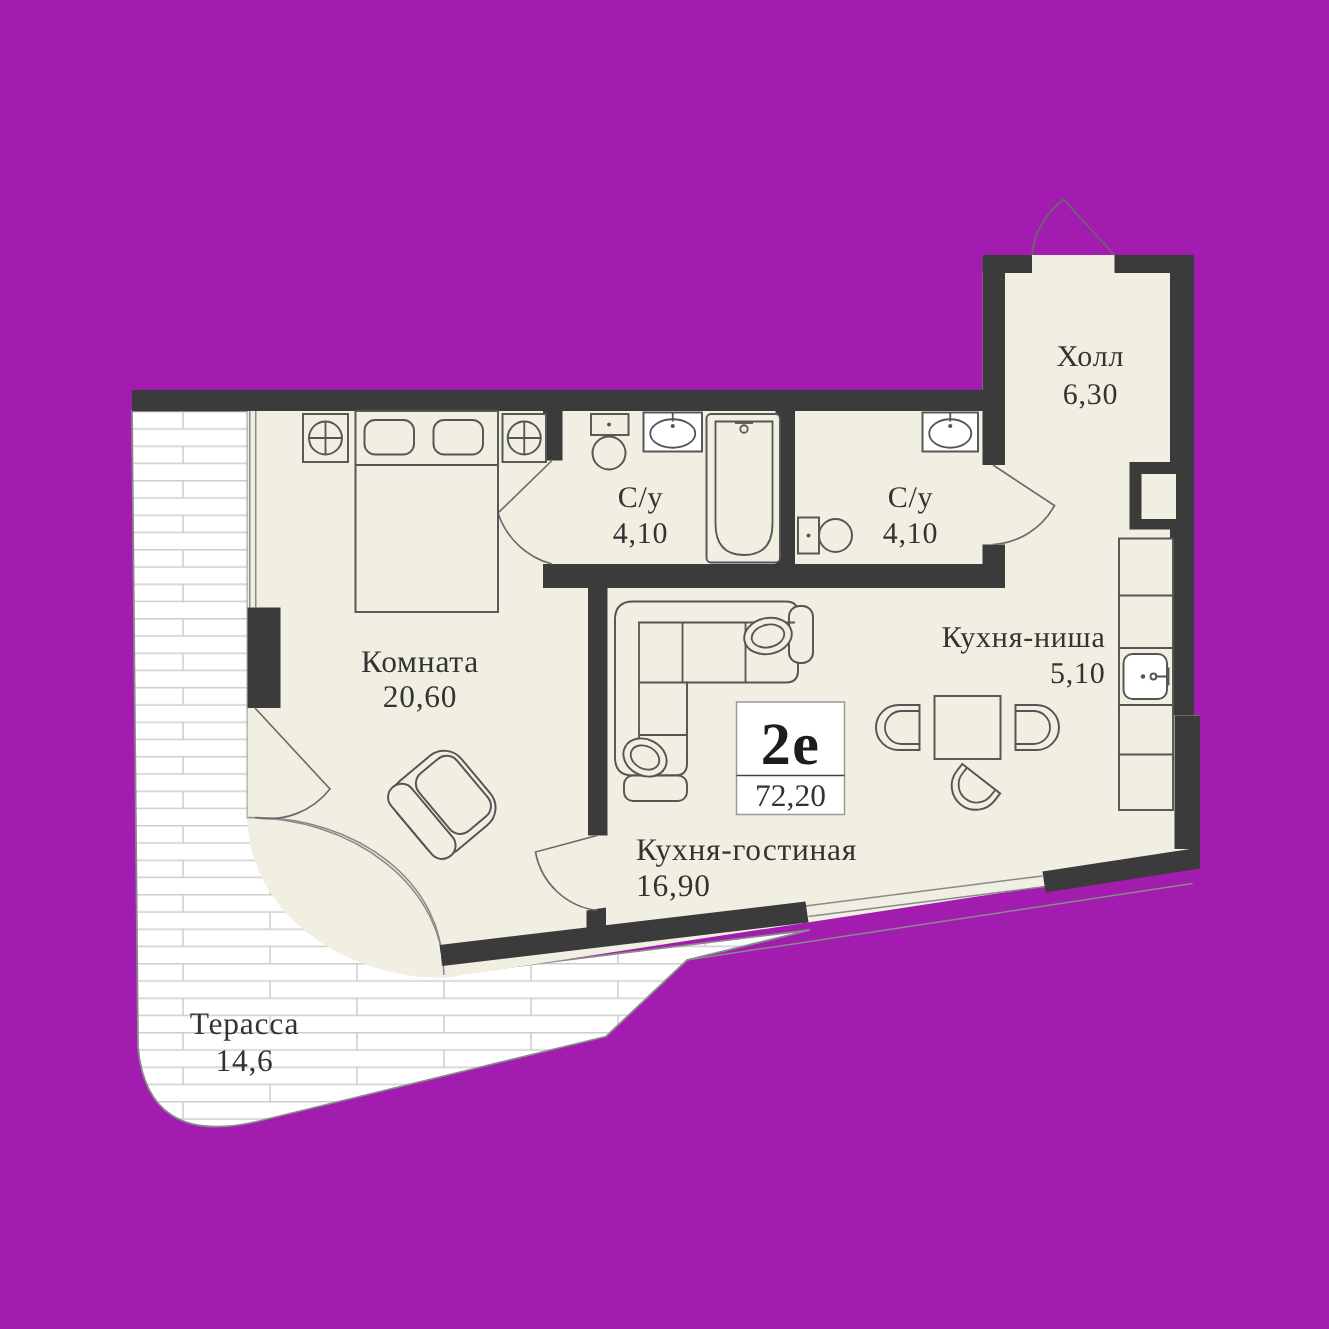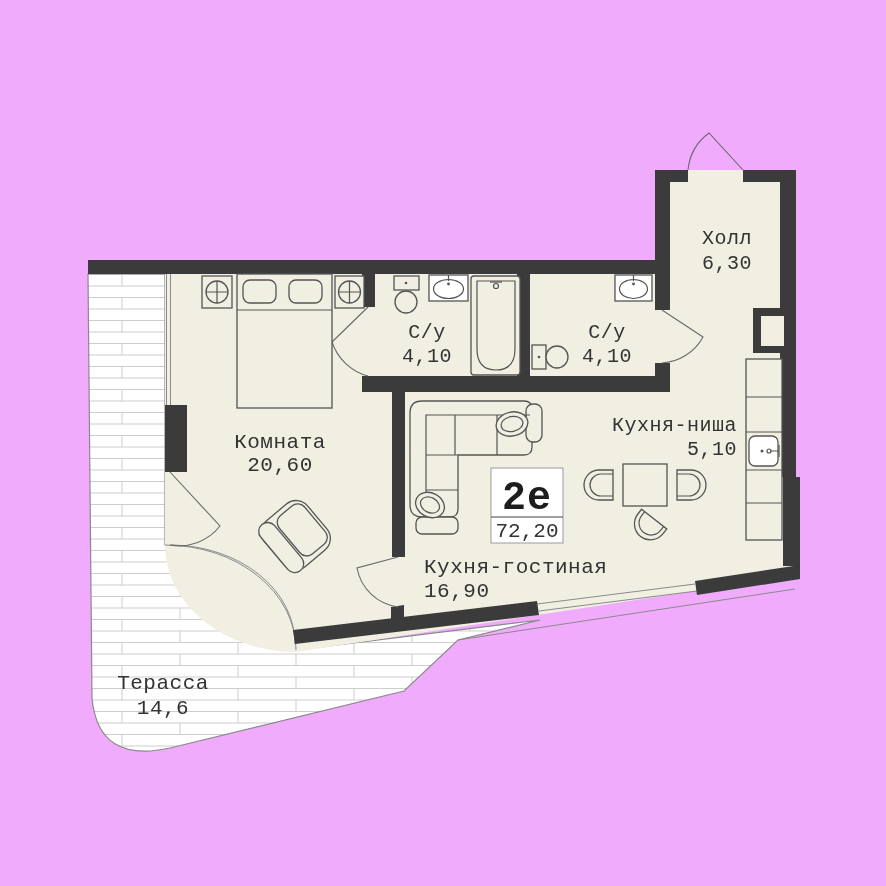--- a/index.html
+++ b/index.html
@@ -1,17 +1,17 @@
 <!DOCTYPE html>
 <html style="--wall: #3b3b3b; --floor: #f0efe2; --line: #555555; --terrace_edge: #8a8a8a; --terrace_line: #cdcdcd; --text: #333333;"><head>
 <meta charset="utf-8">
 <style>
   html,body{margin:0;padding:0;background:#fff;}
-  .stage{position:relative;width:886px;height:886px;background:#f0abfc;overflow:hidden;
-         font-family:Liberation Mono, monospace;}
+  .stage{position:relative;width:886px;height:886px;background:#a21caf;overflow:hidden;
+         font-family:Liberation Serif, serif;}
   svg{position:absolute;left:0;top:0;}
   .wall{fill:var(--wall,#3b3b3b);stroke:none;}
   .floor{fill:var(--floor,#f0efe2);stroke:none;}
   .terrace{fill:url(#planks);stroke:var(--terrace_edge,#8a8a8a);stroke-width:1.2;}
   .fur{fill:var(--floor,#f0efe2);stroke:var(--line,#555555);stroke-width:1.3;}
   .furw{fill:#ffffff;stroke:var(--line,#555555);stroke-width:1.3;}
   .ln{fill:none;stroke:var(--line,#555555);stroke-width:1.2;}
   .thin{fill:none;stroke:#8a8a8a;stroke-width:1;}
   .door{fill:none;stroke:#6a6a6a;stroke-width:1.1;}
   .lbl{fill:var(--text,#333333);font-size:20px;letter-spacing:.5px;}

